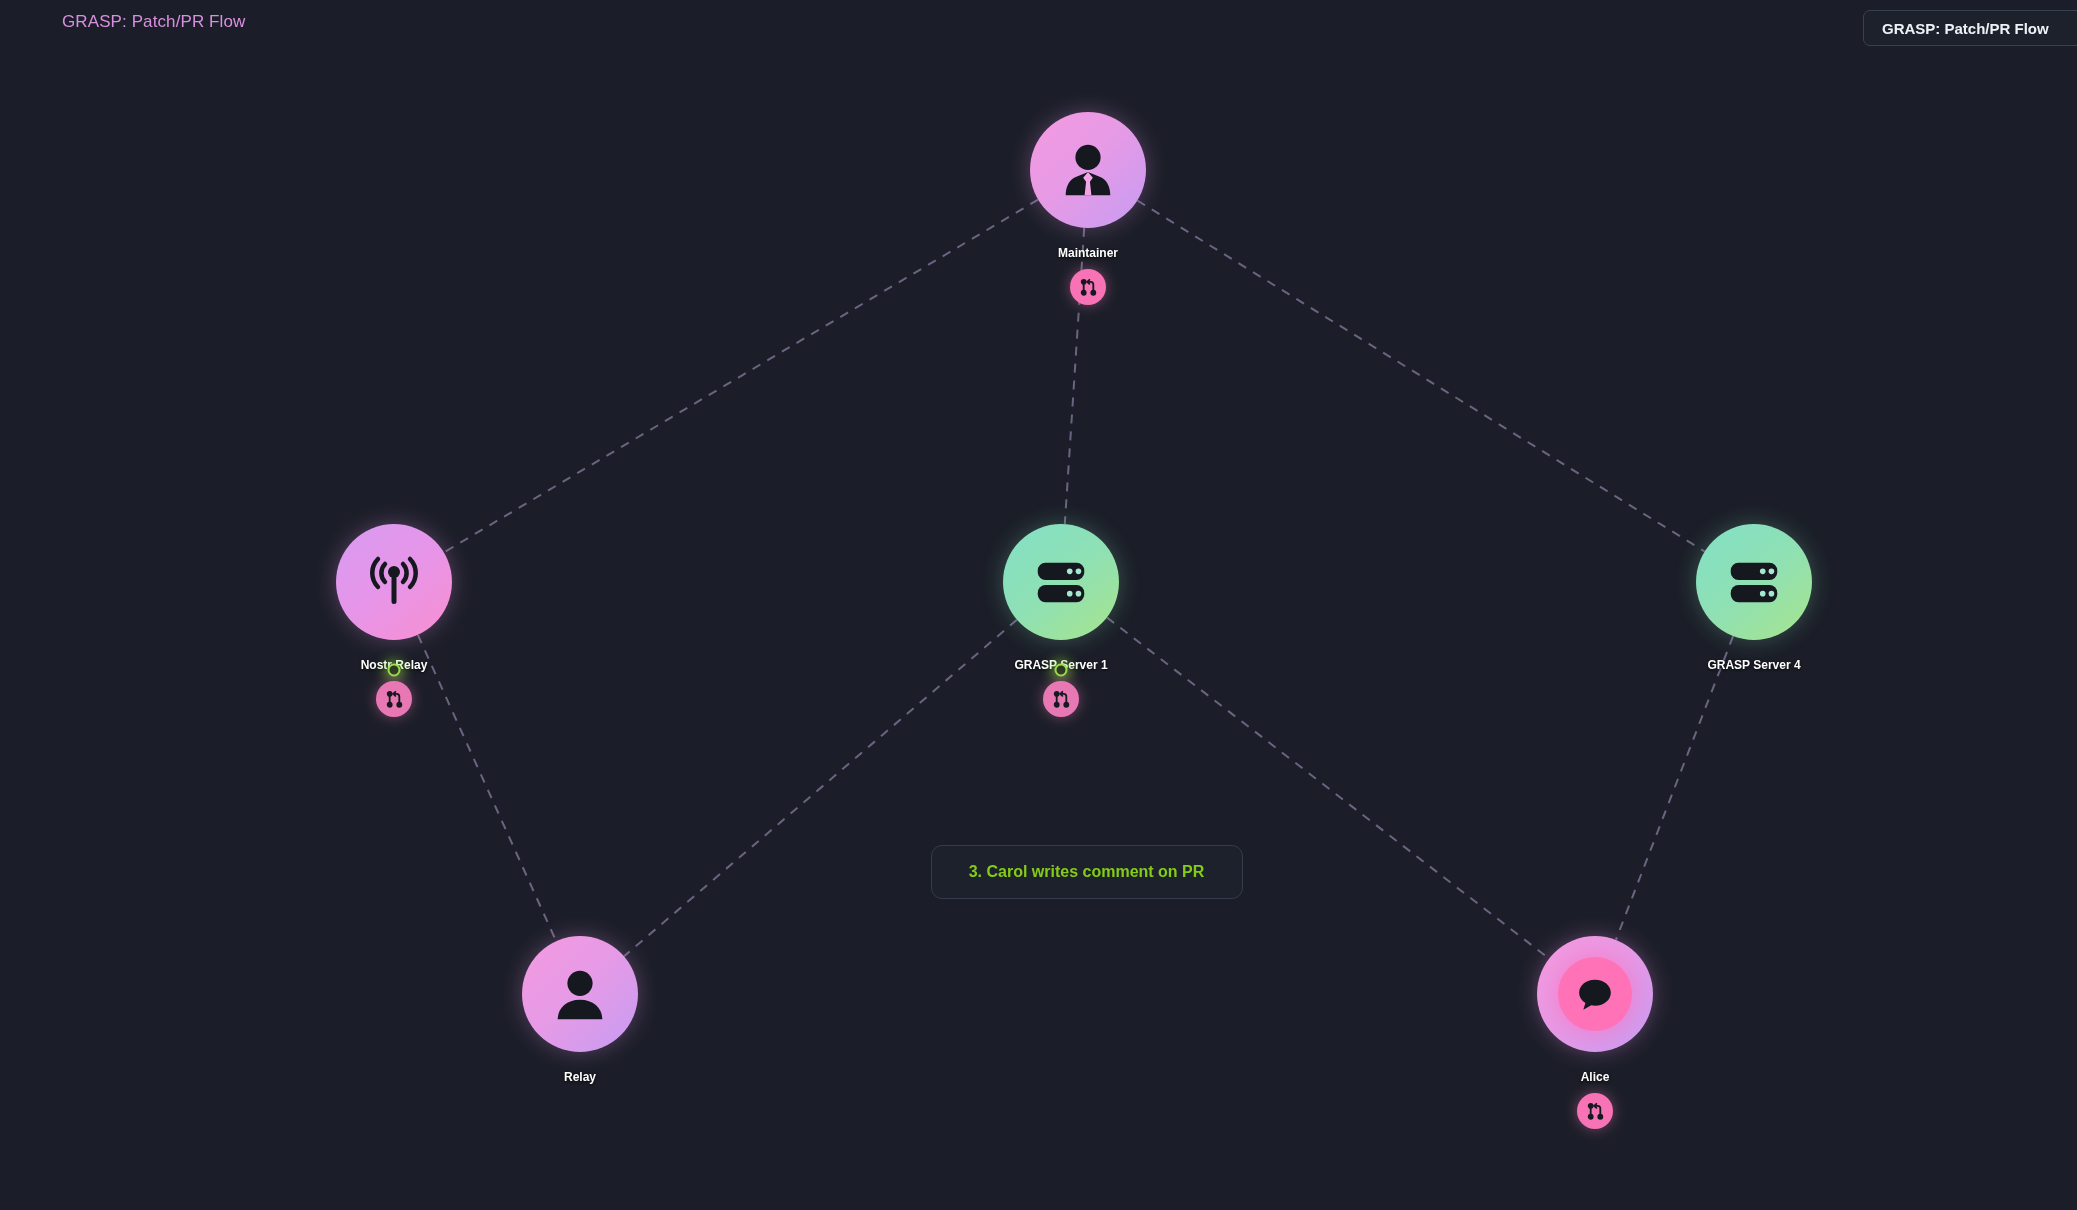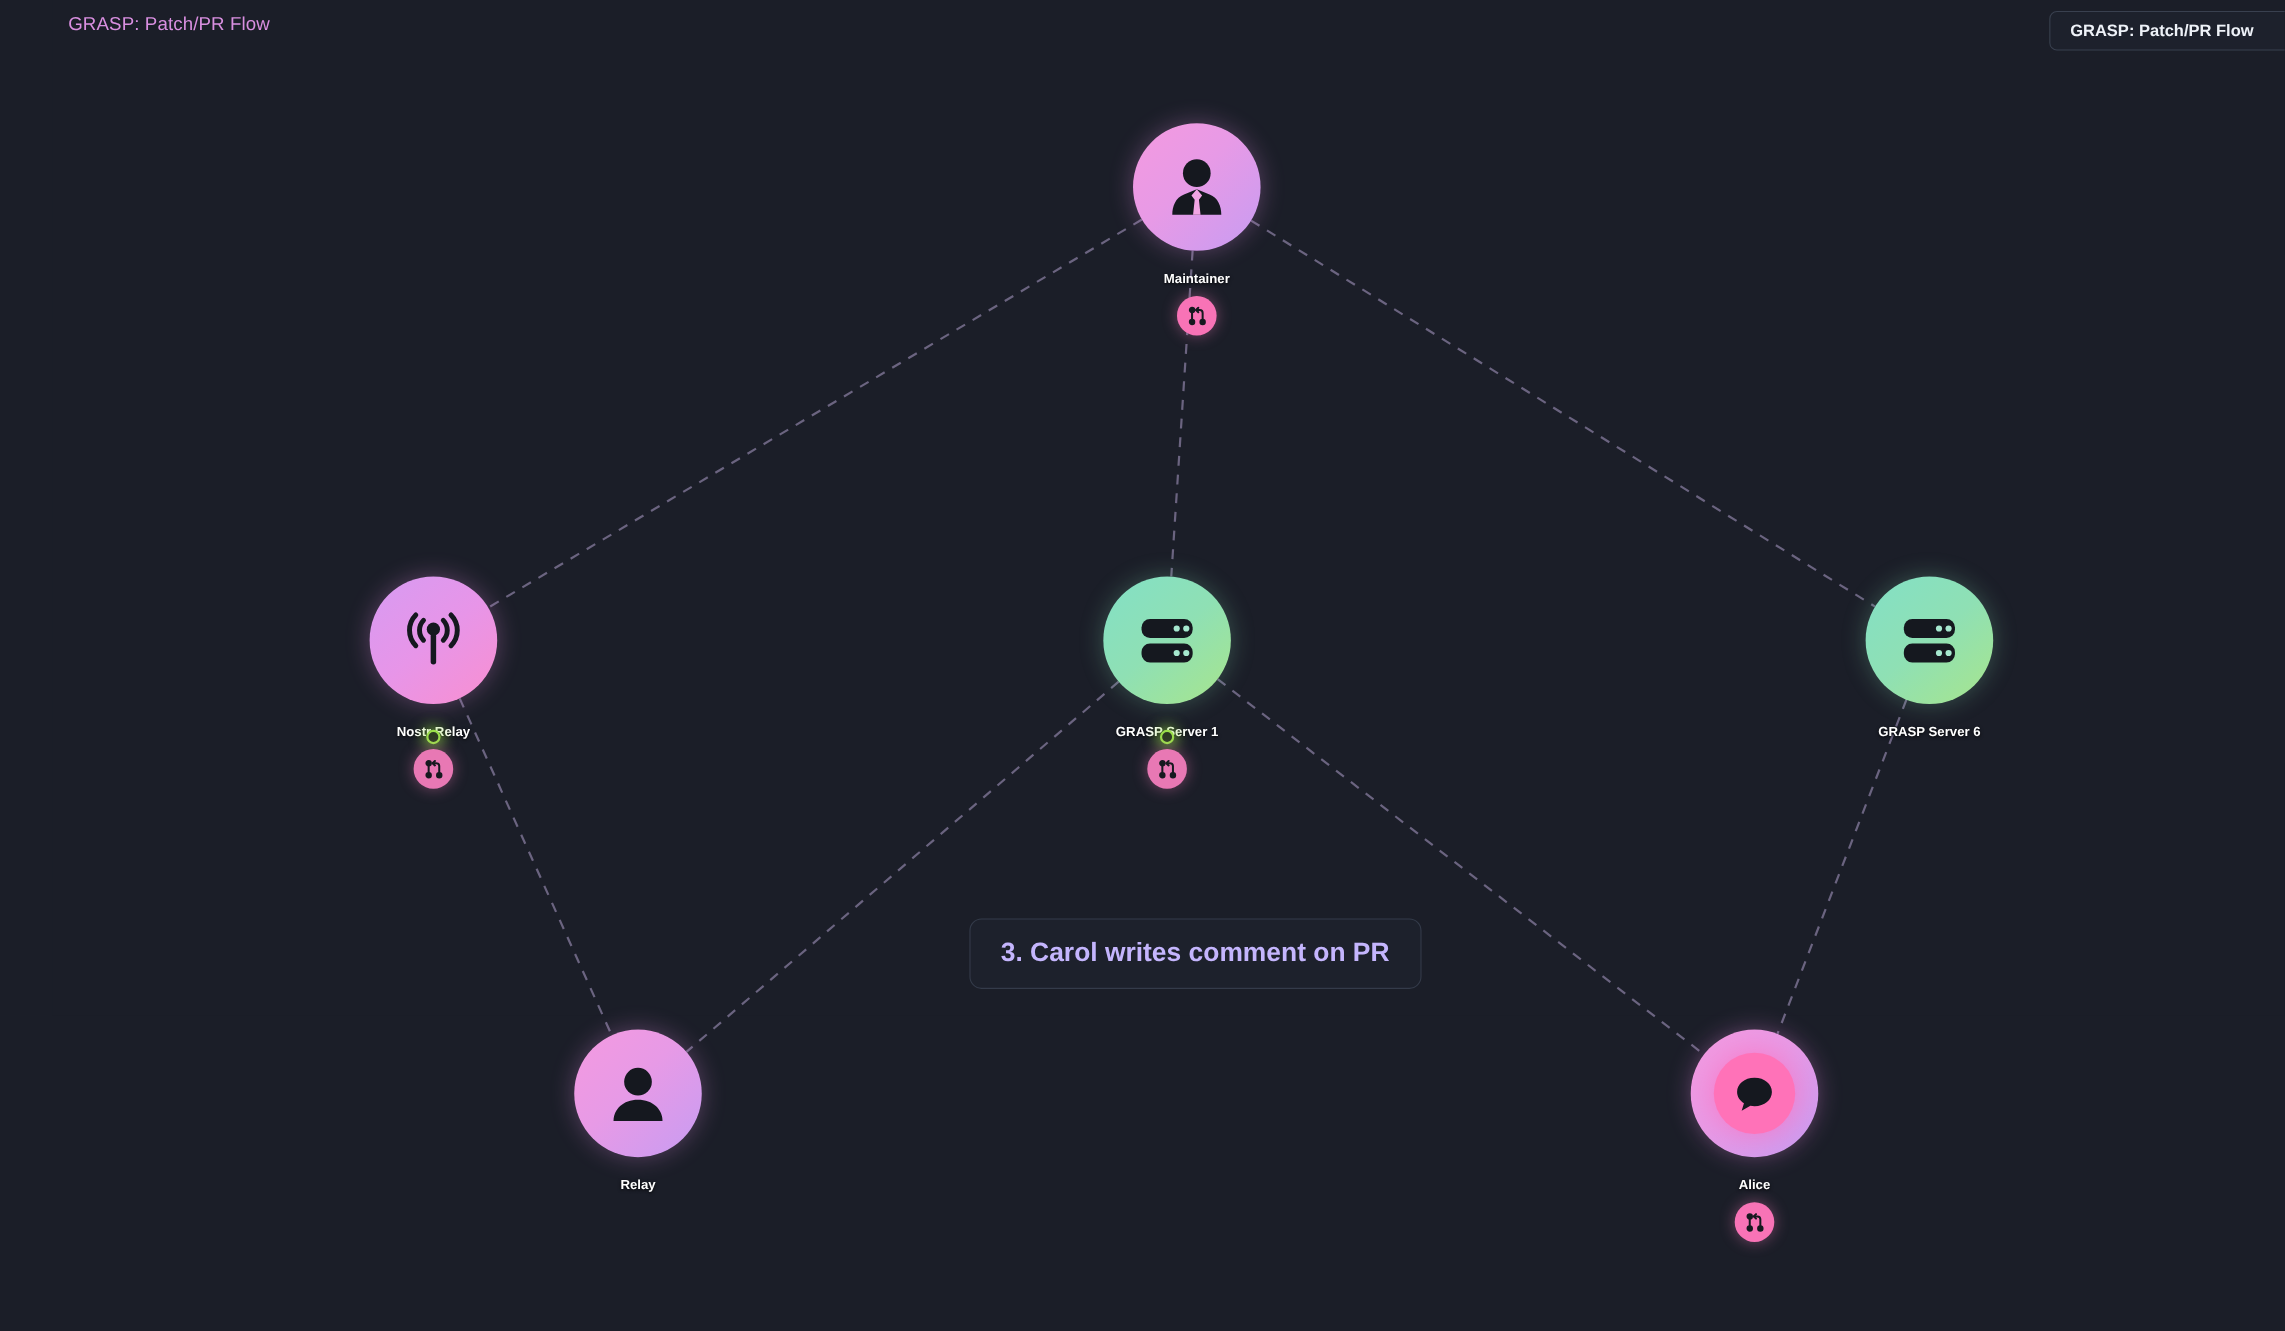--- a/index.html
+++ b/index.html
@@ -178,23 +178,23 @@
     position: absolute;
     left: 50%;
     bottom: 24px;
     transform: translateX(-50%);
     min-width: 312px;
     padding: 17px 28px;
     background: #1d212c;
     border: 1px solid #343b4a;
     border-radius: 11px;
     text-align: center;
-    font-size: 24px;
+    font-size: 16px;
     font-weight: 700;
-    color: #c4b5fd;
+    color: #84cc16;
     white-space: nowrap;
   }
 </style>
 </head>
 <body>
 
 <div id="stage">
 
   <div class="header-title">GRASP: Patch/PR Flow</div>
 
@@ -286,21 +286,21 @@
         <div class="node-circle server">
           <svg width="62" height="62" viewBox="0 0 64 64" fill="#15181f">
             <rect x="8" y="12" width="48" height="18" rx="8"></rect>
             <rect x="8" y="35" width="48" height="18" rx="8"></rect>
             <circle cx="41" cy="21" r="2.9" fill="#a6e8cf"></circle>
             <circle cx="50" cy="21" r="2.9" fill="#a6e8cf"></circle>
             <circle cx="41" cy="44" r="2.9" fill="#a6e8cf"></circle>
             <circle cx="50" cy="44" r="2.9" fill="#a6e8cf"></circle>
           </svg>
         </div>
-        <div class="node-label">GRASP Server 6</div>
+        <div class="node-label">GRASP Server 4</div>
       </div>
       <div class="node" style="left: 532px; top: 994px;">
         <div class="node-circle person">
           <svg width="62" height="62" viewBox="0 0 64 64" fill="#15181f">
             <circle cx="32" cy="21" r="13"></circle>
             <path d="M32 38 C18 38 9 47 9 58 L55 58 C55 47 46 38 32 38 Z"></path>
           </svg>
         </div>
         <div class="node-label">Relay</div>
       </div>

